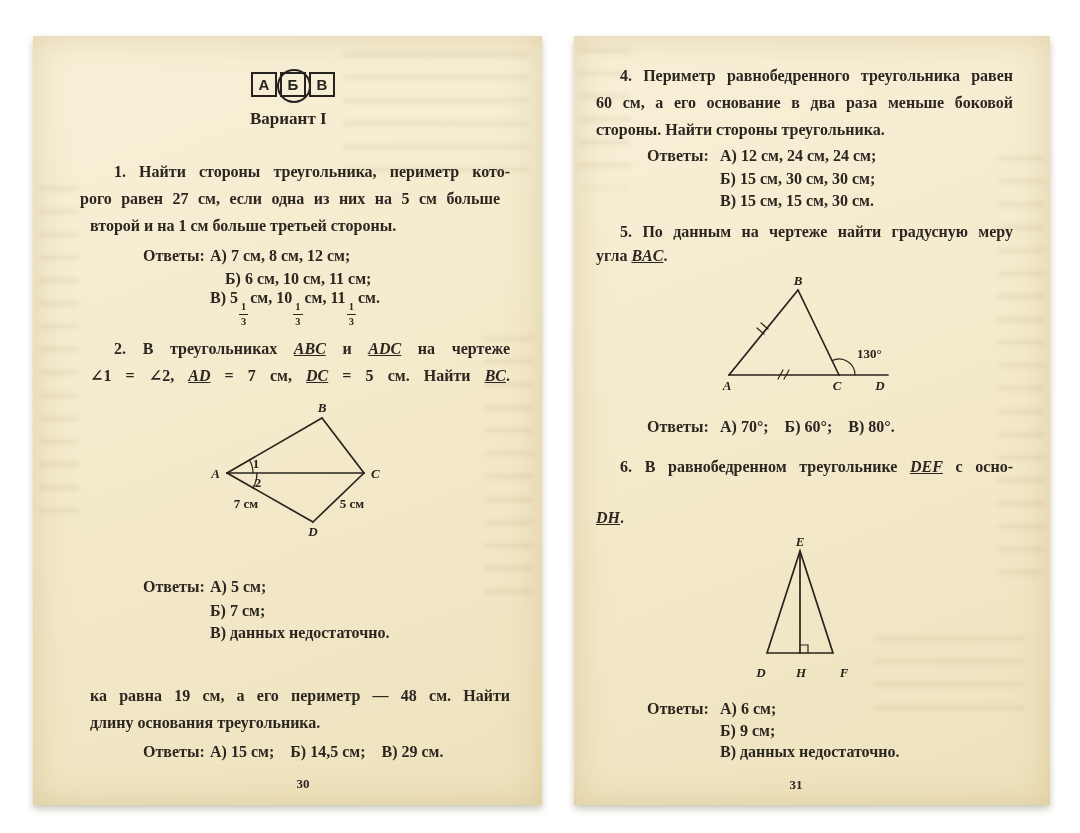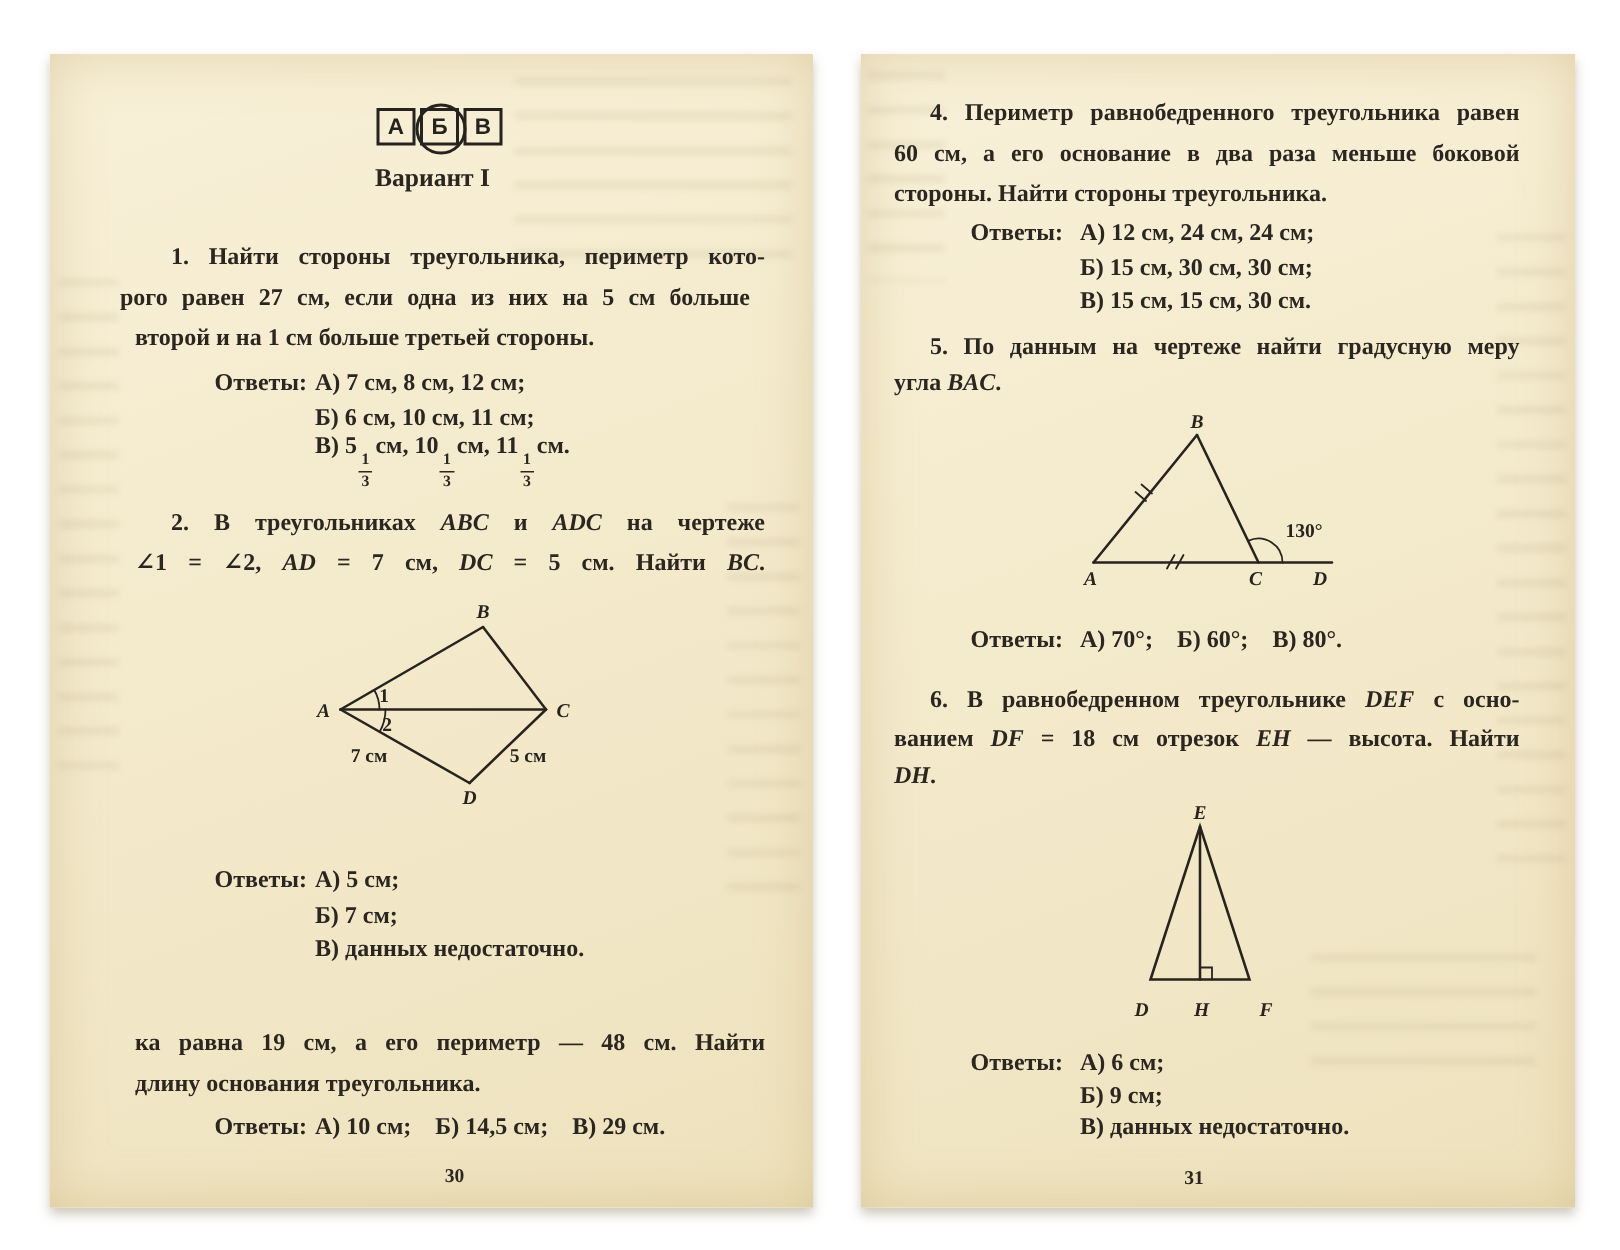--- a/index.html
+++ b/index.html
@@ -10,21 +10,21 @@
           box-shadow: inset 0 0 36px rgba(186,158,95,0.35), 0 4px 7px rgba(110,98,64,0.35); }
   .page.left  { left:33px;  width:509px; }
   .page.right { left:574px; width:476px; }
 
   .ghost { position:absolute; filter:blur(2px); opacity:.4; pointer-events:none;
            background:repeating-linear-gradient(180deg, rgba(150,134,94,0.30) 0 5px, rgba(0,0,0,0) 5px 23px); }
 
   .line { position:absolute; font-weight:bold; font-size:16px; line-height:20px; }
   .j    { text-align:justify; text-align-last:justify; }
   .ind  { text-indent:24px; }
-  .it   { font-style:italic; }
+  .it   { font-style:italic;text-decoration:underline; }
 
   .ansrow { position:absolute; font-weight:bold; font-size:16px; line-height:20px; white-space:nowrap; }
   .ansopt + .ansopt { margin-left:16px; }
 
   .frac { display:inline-flex; flex-direction:column; vertical-align:-7px; font-size:10.5px;
           line-height:1; text-align:center; margin:0 2px 0 1px; font-weight:bold; }
   .frac .num { border-bottom:1.4px solid #2b2620; padding:0 2px 1.5px; }
   .frac .den { padding-top:1.5px; }
 
   .variant { position:absolute; font-weight:bold; font-size:17px; }
@@ -60,21 +60,21 @@
     </div>
 
     <div class="variant" style="left:217px;top:73px">Вариант I</div>
 
     <div class="line j ind" style="left:57px;top:126px;width:420px">1. Найти стороны треугольника, периметр кото-</div>
     <div class="line j" style="left:47px;top:153px;width:420px">рого равен 27 см, если одна из них на 5 см больше</div>
     <div class="line" style="left:57px;top:180px;width:420px">второй и на 1 см больше третьей стороны.</div>
 
     <div class="ansrow" style="left:110px;top:210px">Ответы:</div>
     <div class="ansrow" style="left:177px;top:210px">А) 7 см, 8 см, 12 см;</div>
-    <div class="ansrow" style="left:177px;top:233px">Б) 6 см, 10 см, 11 см;</div>
+    <div class="ansrow" style="left:192px;top:233px">Б) 6 см, 10 см, 11 см;</div>
     <div class="ansrow" style="left:177px;top:252px"><span>В) 5</span><span class="frac">
           <span class="num">1</span>
           <span class="den">3</span>
         </span><span>см, 10</span><span class="frac">
           <span class="num">1</span>
           <span class="den">3</span>
         </span><span>см, 11</span><span class="frac">
           <span class="num">1</span>
           <span class="den">3</span>
         </span><span>см.</span></div>
@@ -101,21 +101,21 @@
     </svg>
 
     <div class="ansrow" style="left:110px;top:541px">Ответы:</div>
     <div class="ansrow" style="left:177px;top:541px">А) 5 см;</div>
     <div class="ansrow" style="left:177px;top:565px">Б) 7 см;</div>
     <div class="ansrow" style="left:177px;top:587px">В) данных недостаточно.</div>
 
     <div class="line j" style="left:57px;top:650px;width:420px">ка равна 19 см, а его периметр — 48 см. Найти</div>
     <div class="line" style="left:57px;top:677px;width:420px">длину основания треугольника.</div>
     <div class="ansrow" style="left:110px;top:706px">Ответы:</div>
-    <div class="ansrow" style="left:177px;top:706px"><span class="ansopt">А) 10 см;</span><span class="ansopt">Б) 14,5 см;</span><span class="ansopt">В) 29 см.</span></div>
+    <div class="ansrow" style="left:177px;top:706px"><span class="ansopt">А) 15 см;</span><span class="ansopt">Б) 14,5 см;</span><span class="ansopt">В) 29 см.</span></div>
 
     <div class="pagenum" style="left:240px;top:740px">30</div>
   </div>
 
   <div class="page right">
     <div class="ghost" style="left:4px;top:12px;width:52px;height:140px"></div>
     <div class="ghost" style="left:424px;top:120px;width:46px;height:420px"></div>
     <div class="ghost" style="left:300px;top:600px;width:150px;height:80px"></div>
 
     <div class="line j ind" style="left:22px;top:30px;width:417px">4. Периметр равнобедренного треугольника равен</div>
@@ -142,21 +142,20 @@
       <text class="figtxt" x="17" y="114" text-anchor="middle">A</text>
       <text class="figtxt" x="127" y="114" text-anchor="middle">C</text>
       <text class="figtxt" x="170" y="114" text-anchor="middle">D</text>
       <text class="figlen" x="147" y="82">130°</text>
     </svg>
 
     <div class="ansrow" style="left:73px;top:381px">Ответы:</div>
     <div class="ansrow" style="left:146px;top:381px"><span class="ansopt">А) 70°;</span><span class="ansopt">Б) 60°;</span><span class="ansopt">В) 80°.</span></div>
 
     <div class="line j ind" style="left:22px;top:421px;width:417px"><span>6. В равнобедренном треугольнике </span><span class="it">DEF</span><span> с осно-</span></div>
-    <div class="line j" style="left:22px;top:447px;width:417px"><span>ванием </span><span class="it">DF</span><span> = 18 см отрезок </span><span class="it">EH</span><span> — высота. Найти</span></div>
     <div class="line" style="left:22px;top:472px;width:417px"><span class="it">DH</span><span>.</span></div>
 
     <svg class="fig" style="left:166px;top:494px" width="130" height="150" viewBox="0 0 130 150">
       <path class="stroke" d="M27 123 L60 21 L93 123 Z"></path>
       <path class="stroke" d="M60 21 L60 123"></path>
       <path class="stroke" style="stroke-width:1.2" d="M60 115 L68 115 L68 123"></path>
       <text class="figtxt" x="60" y="16" text-anchor="middle">E</text>
       <text class="figtxt" x="21" y="147" text-anchor="middle">D</text>
       <text class="figtxt" x="61" y="147" text-anchor="middle">H</text>
       <text class="figtxt" x="104" y="147" text-anchor="middle">F</text>

